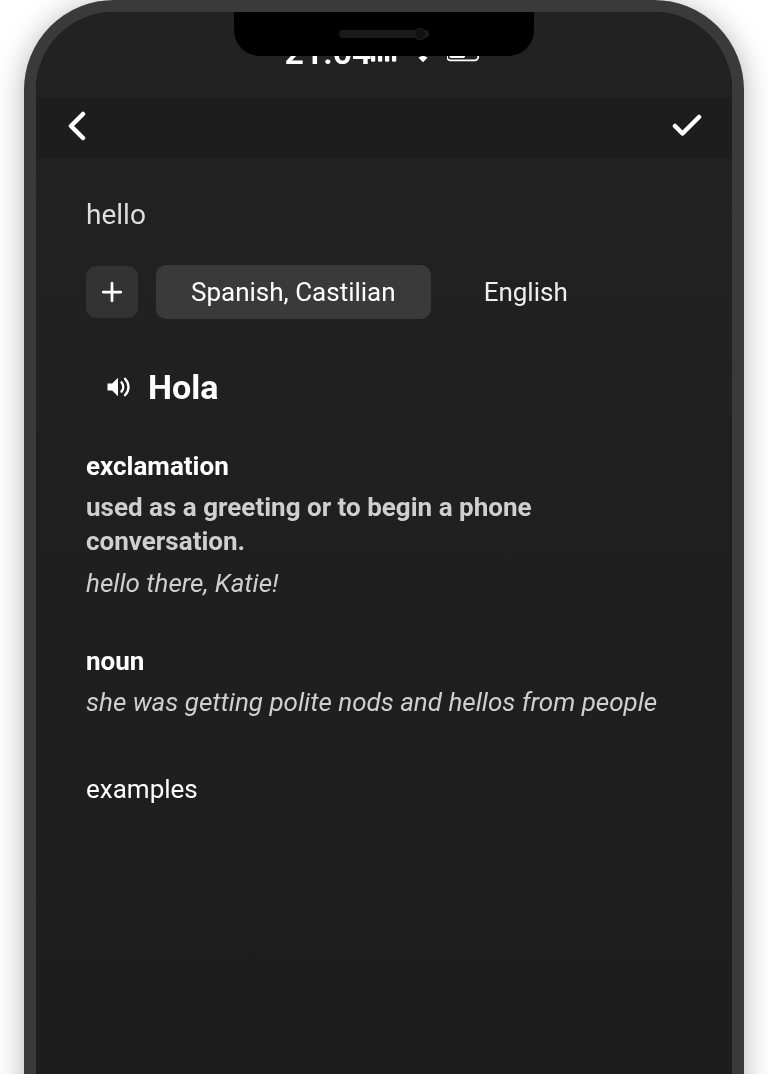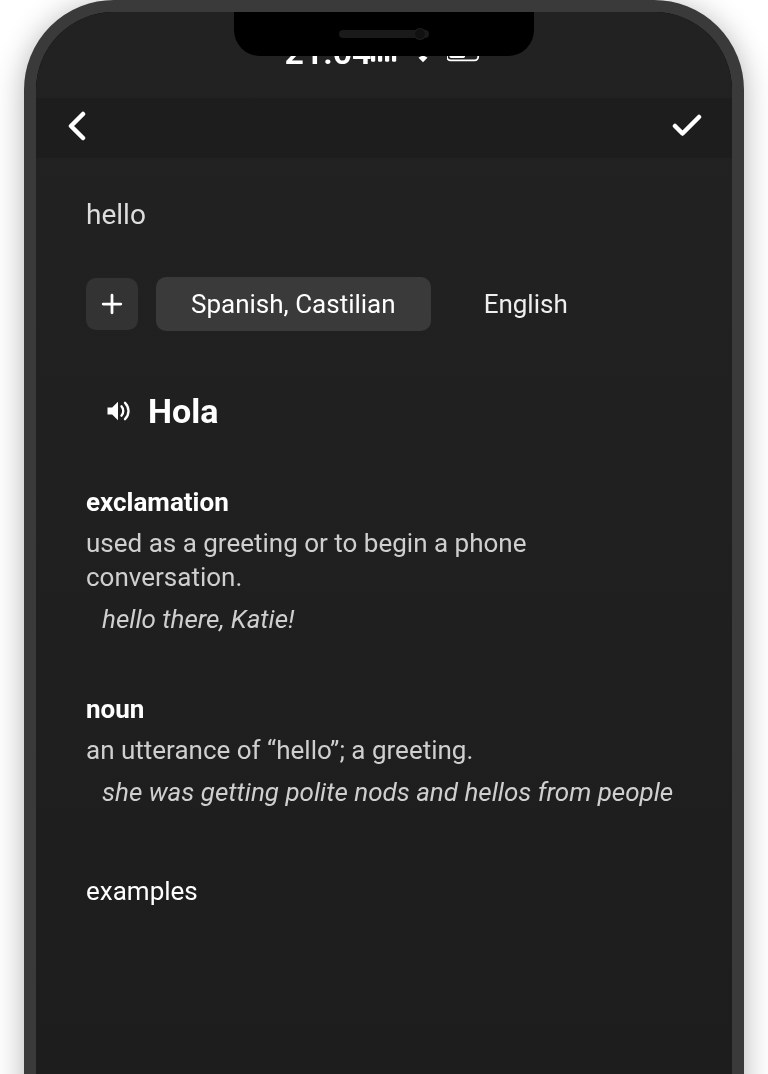--- a/index.html
+++ b/index.html
@@ -73,21 +73,21 @@
     display: flex;
     justify-content: space-between;
     align-items: center;
     padding: 0 30px;
     margin-top: 26px;
     background: rgba(0,0,0,0.12);
   }
   .nav-bar svg { stroke: #fff; fill:none; }
   .content {
     padding: 40px 50px 0 50px;
-    display:flex; flex-direction:column; gap: 26px;
+    display:flex; flex-direction:column; gap: 14px;
   }
   .word {
     font-size: 28px;
     color: #ddd;
     font-weight: 400;
     margin-bottom: 20px;
   }
   .lang-row { display:flex; align-items:center; gap: 18px; margin-bottom: 24px;}
   .pill-plus {
     width: 52px; height: 52px; border-radius: 10px;
@@ -108,24 +108,24 @@
   }
   .speaker-icon-btn { display:flex; }
   .translation {
     font-size: 34px; font-weight: 700; color:#fff;
   }
   .def-block { margin-bottom: 32px; }
   .pos {
     font-size: 26px; font-weight: 700; color: #fff; margin-bottom: 10px;
   }
   .definition {
-    font-size: 26px; color: #cfcfcf; line-height: 1.3; margin-bottom: 8px;
+    font-size: 26px; color: #cfcfcf; line-height: 1.3; margin-bottom: 8px; font-weight: bold;
   }
   .example {
-    font-size: 26px; font-style: italic; color: #cfcfcf; line-height: 1.3; margin-left: 16px;
+    font-size: 26px; font-style: italic; color: #cfcfcf; line-height: 1.3;
   }
   .section-header {
     font-size: 26px; font-weight:400; color:#fff; margin-top: 8px;
   }
   
   .side-btn { position:absolute; background:#3a3a3a; border-radius:4px; }
   .sb1{ left:-18px; top:240px; width:8px; height:60px;}
   .sb2{ left:-18px; top:330px; width:8px; height:110px;}
   .sb3{ left:-18px; top:460px; width:8px; height:110px;}
   .sb4{ right:-18px; top:320px; width:8px; height:150px;}
@@ -207,21 +207,20 @@
       </div>
 
       <div class="def-block">
         <div class="pos">exclamation</div>
         <div class="definition">used as a greeting or to begin a phone conversation.</div>
         <div class="example">hello there, Katie!</div>
       </div>
 
       <div class="def-block">
         <div class="pos">noun</div>
-        <div class="definition">an utterance of “hello”; a greeting.</div>
         <div class="example">she was getting polite nods and hellos from people</div>
       </div>
 
 
       <div class="section-header">examples</div>
 
     </div>
   </div>
 </div>
 

